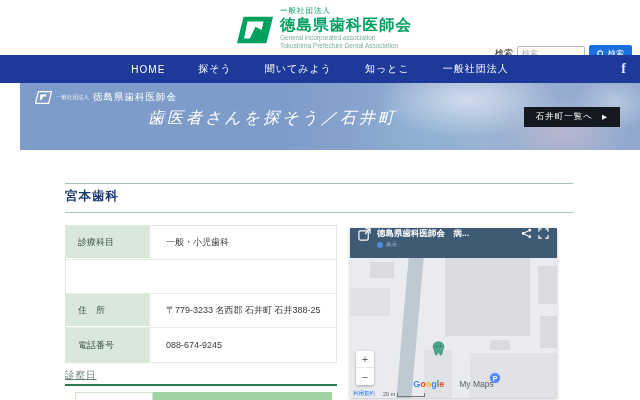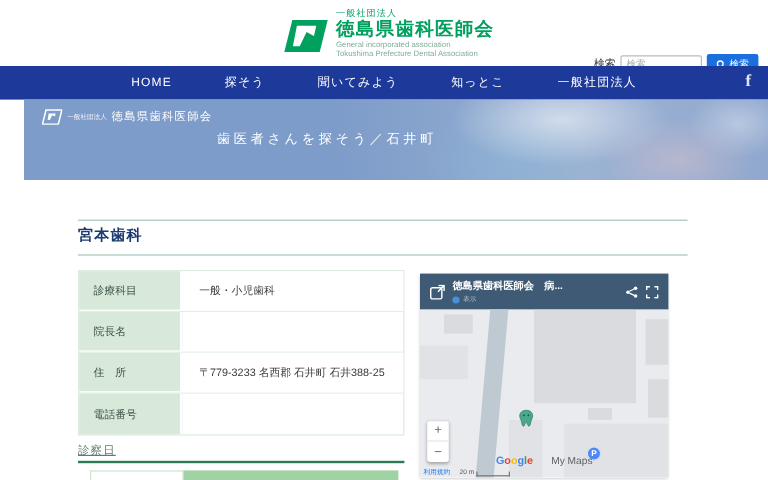--- a/index.html
+++ b/index.html
@@ -16,37 +16,37 @@
   .org-name { font-size:15.5px; font-weight:bold; color:#00a05f; letter-spacing:1px; line-height:1.15; }
   .org-en { font-size:6.5px; color:#7fae97; line-height:1.25; }
 
   .search-wrap { position:absolute; right:8px; top:7px; display:flex; align-items:center; gap:4px;margin-top:38px; }
   .search-label { font-size:9px; color:#333; }
   .search-input { width:68px; height:16px; border:1px solid #bbb; border-radius:2px; font-size:8px; padding:0 4px; color:#333; background:#fff; }
   .search-input::placeholder { color:#aaa; }
   .search-btn { height:17px; background:#1a6fe0; border:none; border-radius:2px; color:#fff; font-size:8px; display:flex; align-items:center; gap:3px; padding:0 8px; cursor:pointer; }
 
   
-  .nav { position:absolute; left:0; top:55px; width:640px; height:28px; background:#1d3a9b; display:flex; align-items:center; justify-content:center; gap:44px; }
+  .nav { position:absolute; left:0; top:55px; width:640px; height:28px; background:#1d3a9b; display:flex; align-items:center; justify-content:center; gap:33px; }
   .nav-item { color:#ffffff; font-size:10px; letter-spacing:1px; cursor:pointer; white-space:nowrap; }
   .fb-icon { position:absolute; right:14px; top:55px; height:28px; display:flex; align-items:center; color:#dfe7ff; font-size:14px; font-weight:bold; font-family:"Liberation Serif",serif; cursor:pointer; }
 
   
   .hero { position:absolute; left:20px; top:83px; width:620px; height:67px; overflow:hidden;
     background:
       radial-gradient(ellipse 130px 55px at 72% 25%, rgba(255,255,255,0.55), transparent 70%),
       radial-gradient(ellipse 90px 50px at 88% 75%, rgba(225,195,205,0.45), transparent 70%),
       radial-gradient(ellipse 110px 65px at 66% 75%, rgba(140,185,215,0.5), transparent 70%),
       radial-gradient(ellipse 60px 40px at 96% 30%, rgba(255,255,255,0.35), transparent 70%),
       linear-gradient(90deg, #7e9cc9 0%, #7e9cc9 42%, #8aa6ce 58%, #9cb2d3 75%, #90a8ce 100%);
   }
   .hero-org { position:absolute; left:15px; top:8px; display:flex; align-items:center; gap:4px; color:#fff; }
   .hero-org-small { font-size:5.5px; opacity:.9; }
   .hero-org-name { font-size:9.5px; letter-spacing:1px; }
-  .hero-title { position:absolute; left:0; top:25px; width:505px; text-align:center; color:#fff; font-size:11px; letter-spacing:3px; }
+  .hero-title { position:absolute; left:0; top:25px; width:505px; text-align:center; color:#fff; font-size:16px; letter-spacing:3px;font-style:italic; }
   .hero-btn { position:absolute; right:20px; top:24px; height:20px; background:#14181f; color:#fff; font-size:8.5px; letter-spacing:1px; display:flex; align-items:center; padding:0 12px; cursor:pointer; border:none; }
   .hero-btn .arrow { margin-left:9px; font-size:6.5px; }
 
   
   .hr-green { position:absolute; left:65px; width:508px; height:1px; background:#a3c6b8; }
   .clinic-name { position:absolute; left:65px; top:188px; font-size:12.5px; font-weight:bold; color:#1b3a70; letter-spacing:1px; }
 
   .info-table { position:absolute; left:65px; top:225px; width:272px; border:1px solid #dcebde; }
   .info-row { display:flex; height:34px; border-bottom:1px solid #e2efe4; }
   .info-row:last-child { border-bottom:none; }
@@ -55,21 +55,21 @@
   .info-value { flex:1; font-size:9px; color:#3a3a3a; display:flex; align-items:center; padding-left:14px; background:#fff; }
 
   .sched-heading { position:absolute; left:65px; top:369px; font-size:9.5px; color:#5e7d6b; letter-spacing:1px;text-decoration:underline; }
   .sched-underline { position:absolute; left:65px; top:384px; width:272px; height:2px; background:#2b7a50; }
   .sched-sliver { position:absolute; left:75px; top:392px; width:257px; height:8px; display:flex; }
   .sched-sliver .cell-white { width:78px; background:#fff; border:1px solid #cfe3cf; border-bottom:none; }
   .sched-sliver .cell-green { flex:1; background:#9fd3a4; }
 
   
   .map { position:absolute; left:350px; top:228px; width:207px; height:170px; box-shadow:0 1px 3px rgba(0,0,0,.25); }
-  .map-header { height:30px; background:#3e5a74; display:flex; align-items:center; padding:0 8px; gap:6px; }
+  .map-header { height:30px; background:#3e5a74; display:flex; padding:0 8px; gap:6px; }
   .map-title-col { flex:1; min-width:0; }
   .map-title { color:#fff; font-size:8.5px; font-weight:bold; white-space:nowrap; overflow:hidden; }
   .map-badge-row { display:flex; align-items:center; gap:3px; margin-top:1px; }
   .map-badge-dot { width:6px; height:6px; border-radius:50%; background:#4a90d9; display:inline-block; }
   .map-badge-text { font-size:5.5px; color:#b9c7d4; }
   .map-hicon { cursor:pointer; display:flex; }
   .map-body { position:relative; height:140px; background:#e9ebee; overflow:hidden; }
   .bld { position:absolute; background:#d9dbde; }
   .bld2 { position:absolute; background:#e0e2e5; }
   .road { position:absolute; left:52px; top:-12px; width:15px; height:175px; background:#bfc9d2; transform:rotate(5deg); }
@@ -130,40 +130,44 @@
   <div class="hero">
     <div class="hero-org">
       <svg width="17" height="13" viewBox="0 0 40 30">
         <path d="M8 1 H39 L32 29 H1 Z" fill="none" stroke="#ffffff" stroke-width="3"></path>
         <path d="M13 8 H27 L25 14 L20 11.5 L15.5 21 H11 Z" fill="#ffffff"></path>
       </svg>
       <span class="hero-org-small">一般社団法人</span>
       <span class="hero-org-name">徳島県歯科医師会</span>
     </div>
     <div class="hero-title">歯医者さんを探そう／石井町</div>
+    <button class="hero-btn">
+      <span>石井町一覧へ</span>
+      <span class="arrow">▶</span>
+    </button>
   </div>
 
   <div class="hr-green" style="top:183px"></div>
   <div class="clinic-name">宮本歯科</div>
   <div class="hr-green" style="top:212px"></div>
 
   <div class="info-table">
     <div class="info-row">
       <div class="info-label">診療科目</div>
       <div class="info-value">一般・小児歯科</div>
     </div>
     <div class="info-row">
-      <div class="info-label">院長名</div>
     </div>
     <div class="info-row">
       <div class="info-label">住　所</div>
       <div class="info-value">〒779-3233 名西郡 石井町 石井388-25</div>
     </div>
     <div class="info-row">
       <div class="info-label">電話番号</div>
+      <div class="info-value">088-674-9245</div>
     </div>
   </div>
 
   <div class="sched-heading">診察日</div>
   <div class="sched-underline"></div>
   <div class="sched-sliver">
     <div class="cell-white"></div>
     <div class="cell-green"></div>
   </div>
 

